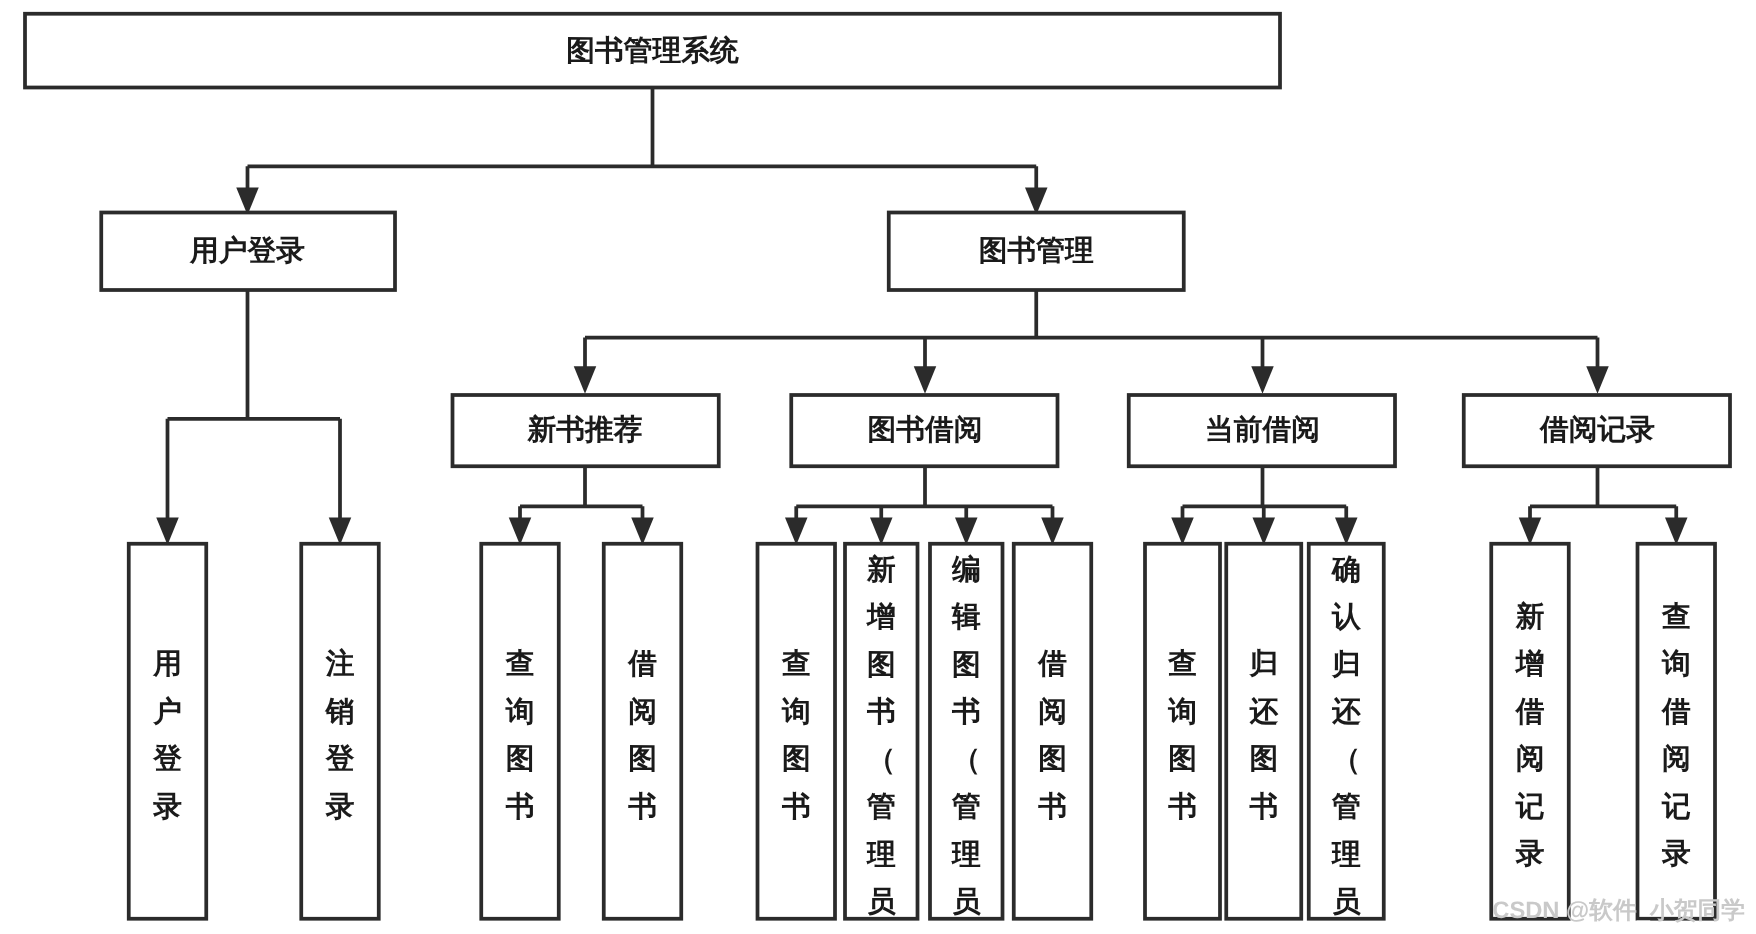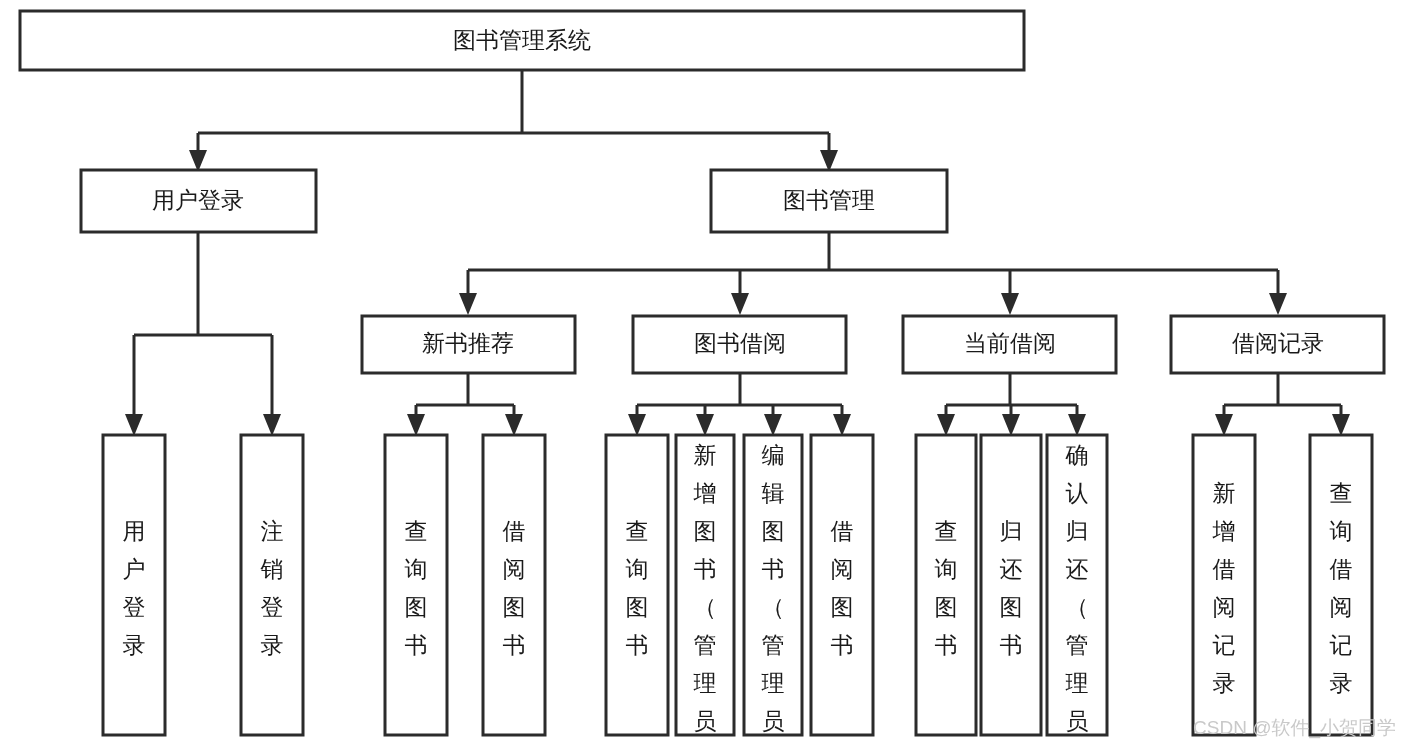--- a/index.html
+++ b/index.html
@@ -13,20 +13,21 @@
     font-family: "Liberation Sans", "DejaVu Sans", sans-serif;
     overflow: hidden;
     position: relative;
   }
   #diagram-root {
     position: absolute;
     left: 0;
     top: 0;
     width: 1282px;
     height: 747px;
+    font-weight: bold;
   }
   svg#flow {
     display: block;
     width: 1405px;
     height: 747px;
   }
   .node-box {
     fill: #ffffff;
     stroke: #2b2b2b;
     stroke-width: 3;

